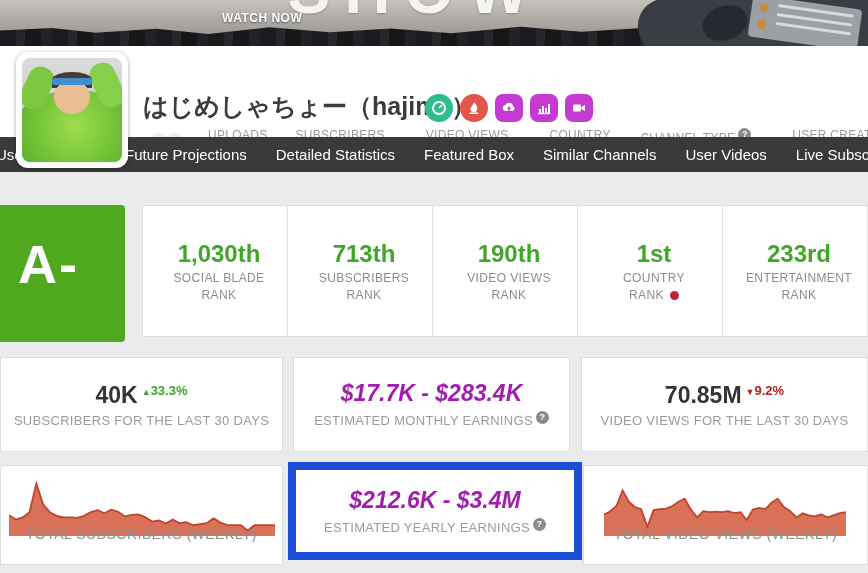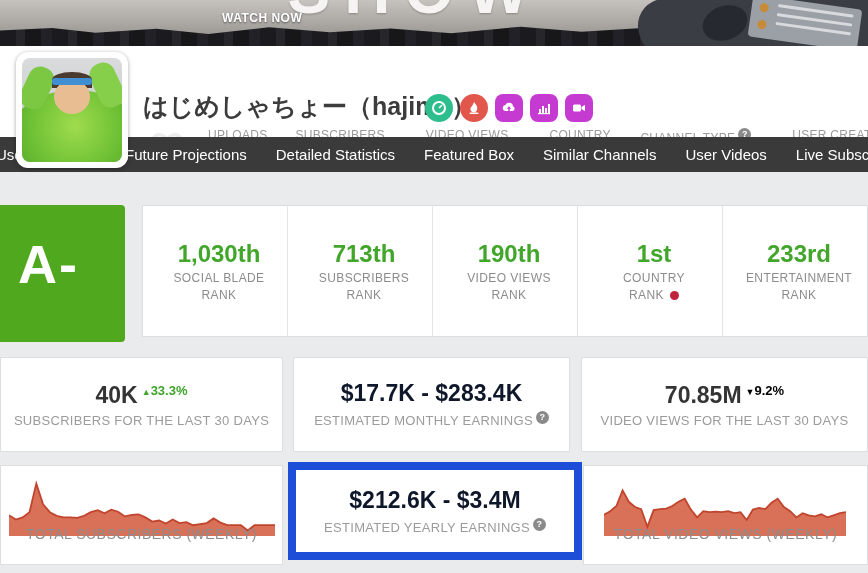--- a/index.html
+++ b/index.html
@@ -74,25 +74,25 @@
   .rank-value{font-size:24px;font-weight:bold;color:#41a62a;}
   .rank-line{font-size:12px;color:#8c8c8c;letter-spacing:.4px;margin-top:3px;white-space:nowrap;}
   .flag-dot{display:inline-block;width:9px;height:9px;border-radius:50%;background:#c0213b;margin-left:6px;vertical-align:middle;}
 
   
   .mid-card{position:absolute;top:357px;height:95px;display:flex;flex-direction:column;align-items:center;justify-content:center;}
   .mid-1{left:0;width:283px;}
   .mid-2{left:293px;width:277px;}
   .mid-3{left:581px;width:287px;}
   .big-value{font-size:23px;font-weight:bold;color:#343434;}
-  .big-value.money{color:#0f172a;}
+  .big-value.money{color:#a21caf;font-style:italic;}
   .delta{font-size:13px;font-weight:bold;vertical-align:8px;margin-left:4px;}
   .delta .arr{font-size:9px;}
   .delta.up{color:#3fa32c;}
-  .delta.down{color:#000000;}
+  .delta.down{color:#b91c1c;}
   .small-label{font-size:13px;color:#9b9b9b;letter-spacing:.3px;margin-top:4px;white-space:nowrap;}
 
   
   .chart-card{position:absolute;top:465px;height:100px;overflow:hidden;}
   .chart-1{left:0;width:283px;padding-left:14px;}
   .chart-2{left:583px;width:285px;}
   .chart-svg{position:absolute;left:8px;top:12px;}
   .chart-label{position:absolute;left:0;bottom:22px;width:100%;text-align:center;font-size:14px;color:#8c8c8c;letter-spacing:.5px;}
 
   .yearly-frame{position:absolute;left:288px;top:462px;width:294px;height:98px;border:8px solid #1d4ed8;box-sizing:border-box;background:#fff;}

